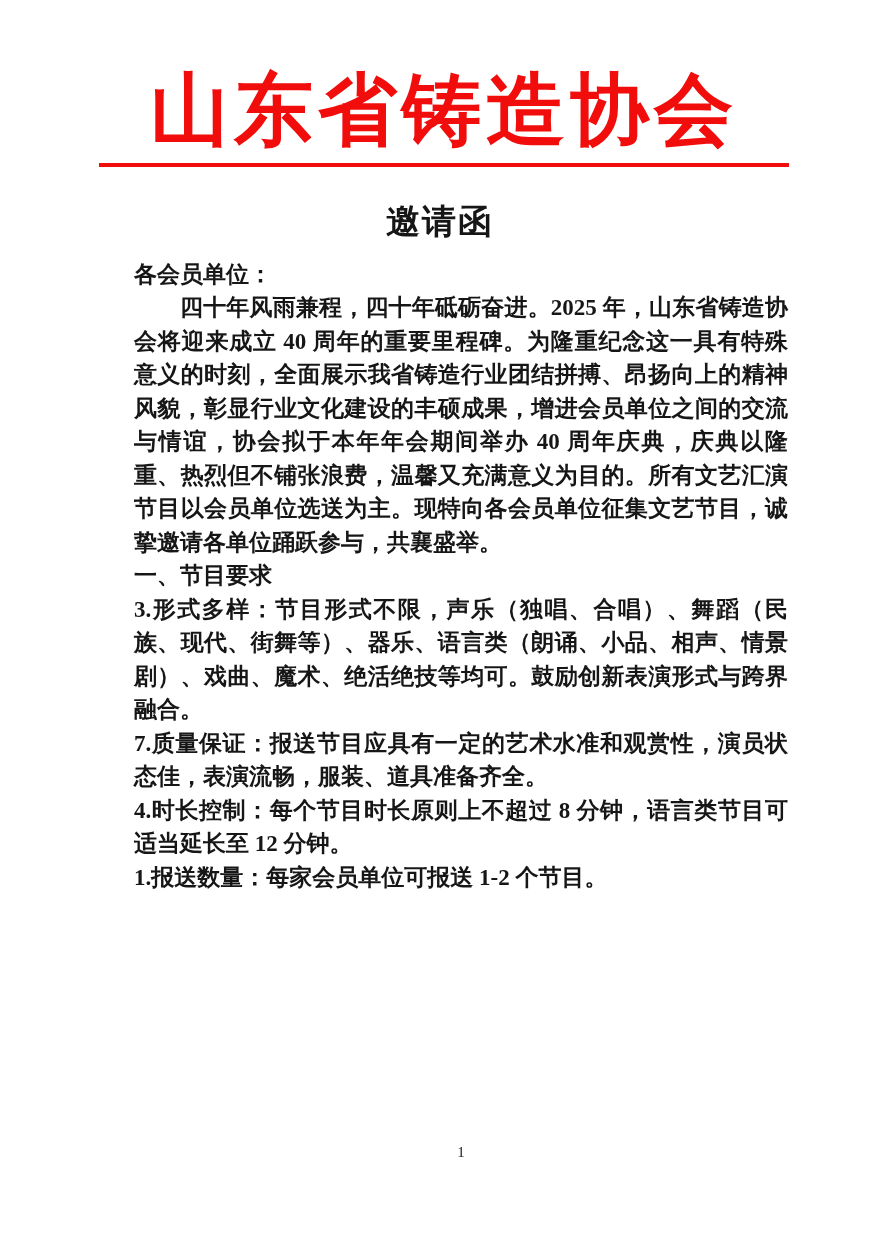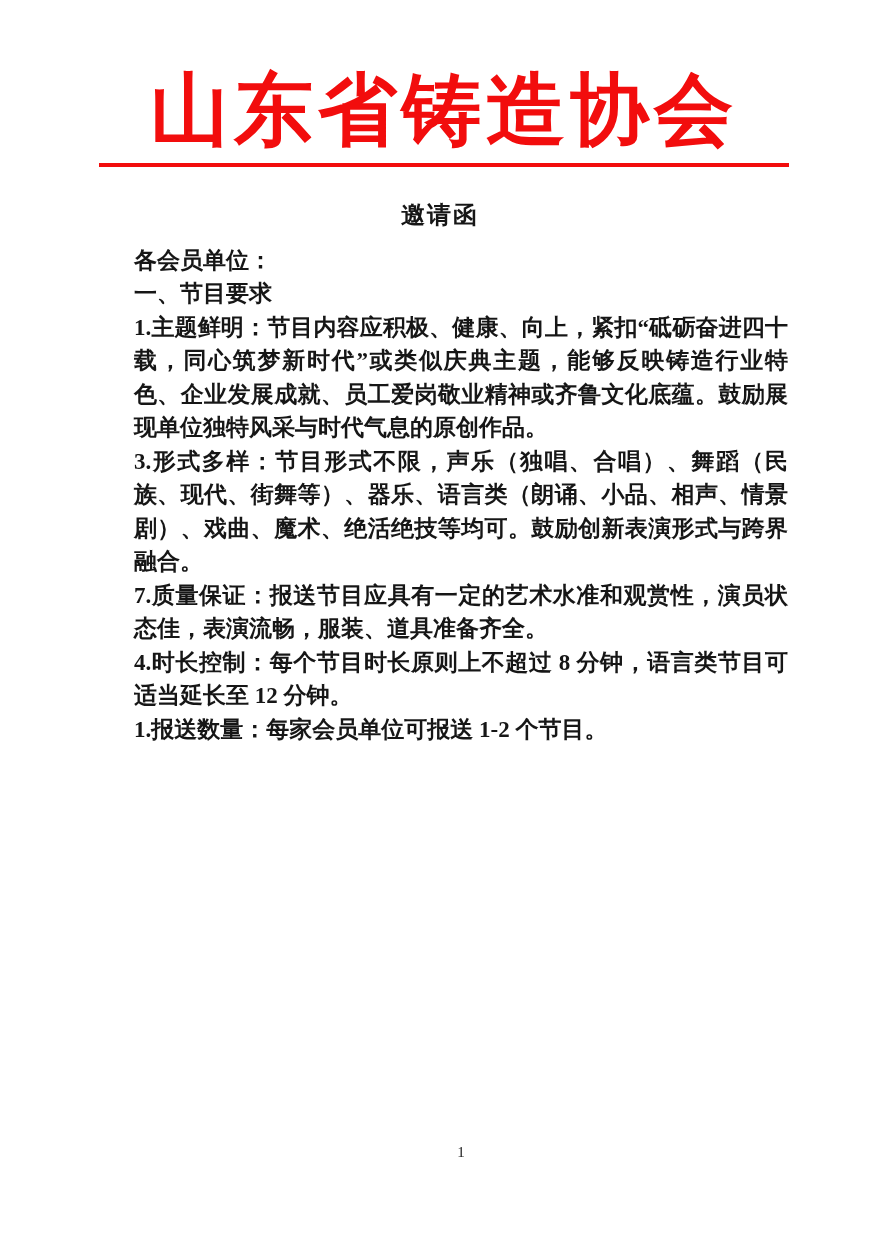--- a/index.html
+++ b/index.html
@@ -43,21 +43,21 @@
   .doc-title-line1 {
     margin-top: 25px;
     text-align: center;
     font-size: 28px;
     font-weight: bold;
     letter-spacing: 1px;
   }
   .doc-title-line2 {
     margin-top: 32px;
     text-align: center;
-    font-size: 24px;
+    font-size: 34px;
     font-weight: bold;
     letter-spacing: 2px;
   }
   .content {
     margin: 13px 92px 0 134px;
     font-size: 23px;
     line-height: 33.5px;
     text-align: justify;
   }
   .content p { margin: 0; font-weight: bold; }
@@ -80,22 +80,22 @@
 
   <div class="head">
     <div class="letterhead">山东省铸造协会</div>
     <div class="red-rule"></div>
   </div>
 
   <div class="doc-title-line2">邀请函</div>
 
   <main class="content">
     <p class="salutation">各会员单位：</p>
+    <p class="paragraph">四十年风雨兼程，四十年砥砺奋进。2025 年，山东省铸造协会将迎来成立 40 周年的重要里程碑。为隆重纪念这一具有特殊意义的时刻，全面展示我省铸造行业团结拼搏、昂扬向上的精神风貌，彰显行业文化建设的丰硕成果，增进会员单位之间的交流与情谊，协会拟于本年年会期间举办 40 周年庆典，庆典以隆重、热烈但不铺张浪费，温馨又充满意义为目的。所有文艺汇演节目以会员单位选送为主。现特向各会员单位征集文艺节目，诚挚邀请各单位踊跃参与，共襄盛举。</p>
     <p class="heading">一、节目要求</p>
-    <p class="item">1.主题鲜明：节目内容应积极、健康、向上，紧扣“砥砺奋进四十载，同心筑梦新时代”或类似庆典主题，能够反映铸造行业特色、企业发展成就、员工爱岗敬业精神或齐鲁文化底蕴。鼓励展现单位独特风采与时代气息的原创作品。</p>
     <p class="item">3.形式多样：节目形式不限，声乐（独唱、合唱）、舞蹈（民族、现代、街舞等）、器乐、语言类（朗诵、小品、相声、情景剧）、戏曲、魔术、绝活绝技等均可。鼓励创新表演形式与跨界融合。</p>
     <p class="item">7.质量保证：报送节目应具有一定的艺术水准和观赏性，演员状态佳，表演流畅，服装、道具准备齐全。</p>
     <p class="item">4.时长控制：每个节目时长原则上不超过 8 分钟，语言类节目可适当延长至 12 分钟。</p>
     <p class="item">1.报送数量：每家会员单位可报送 1-2 个节目。</p>
   </main>
 
   <div class="page-number">1</div>
 
 </div>
 

